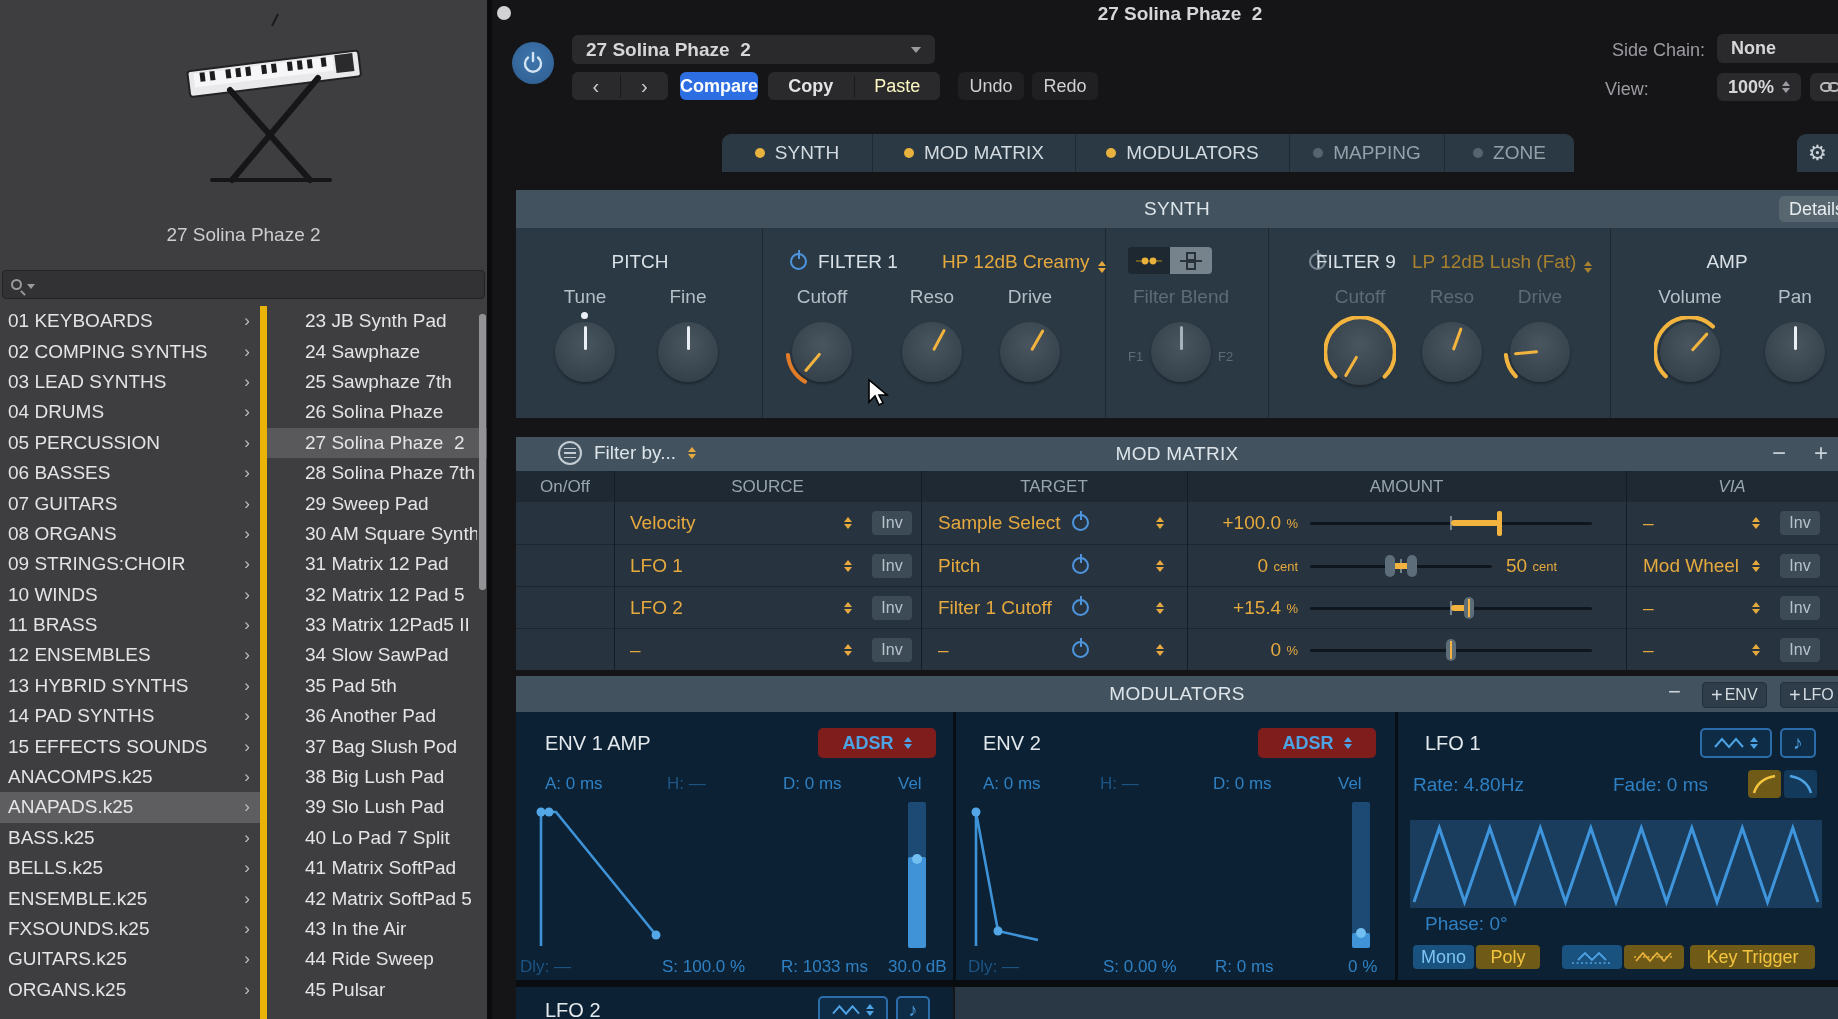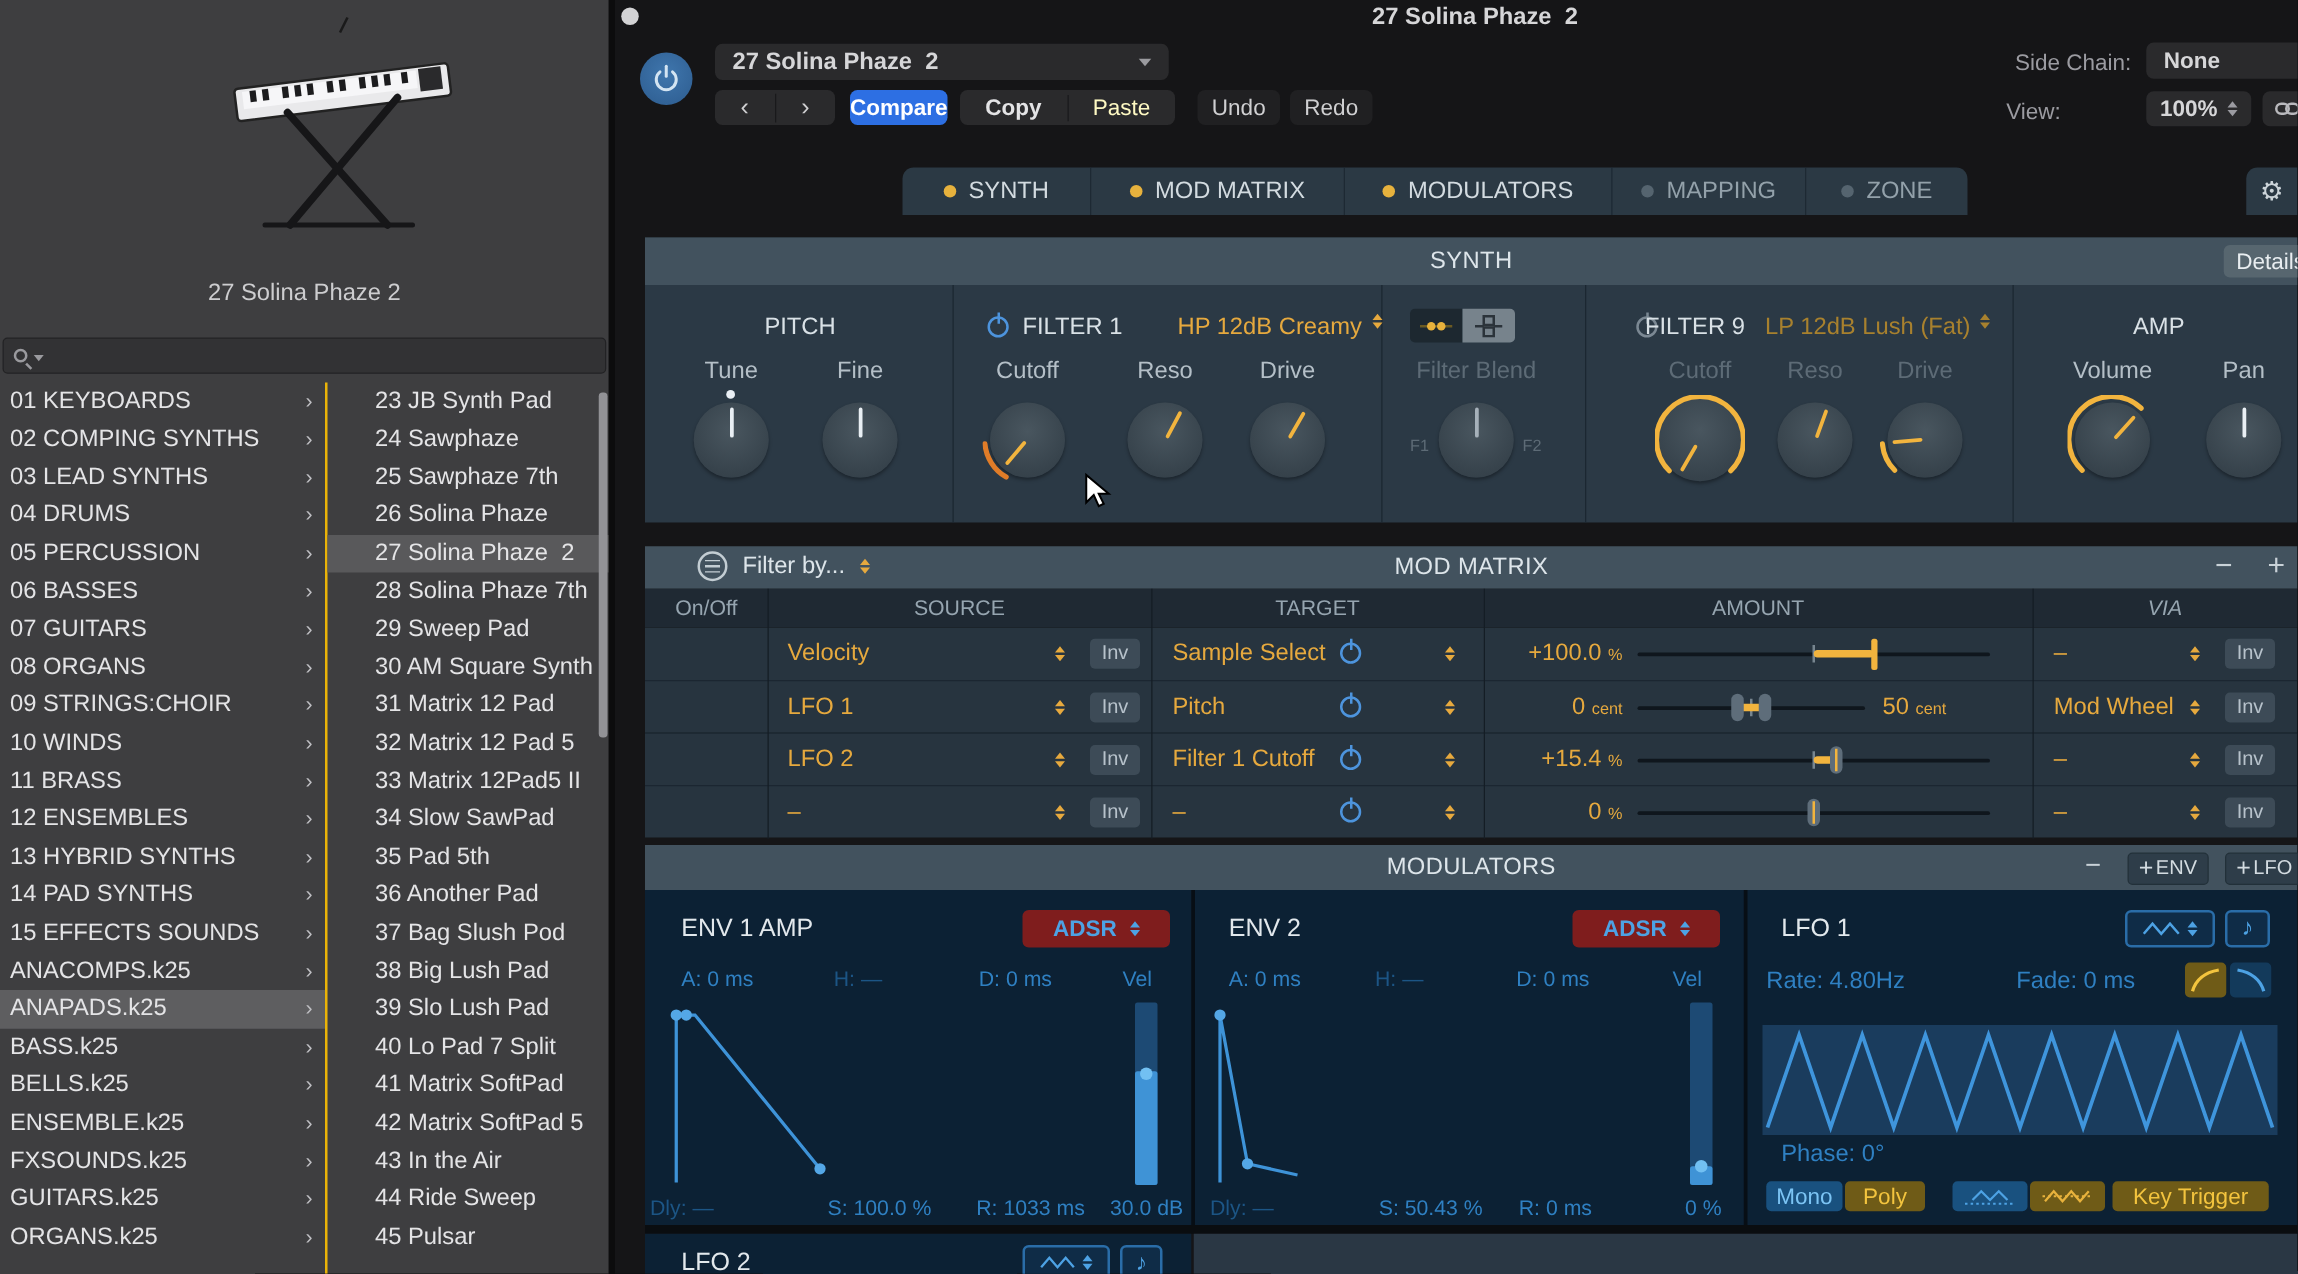--- a/index.html
+++ b/index.html
@@ -14,21 +14,21 @@
   #search-box { left:2px; top:270px; width:483px; height:29px; background:#323234; border:1px solid #222224;
                 border-radius:4px; display:flex; align-items:center; padding:0 8px; }
   #search-box input { flex:1; background:transparent; border:none; outline:none; color:#c8c8ca; font-size:18px; }
   #search-box input::placeholder { color:#8b8b90; }
   .mag { width:11px; height:11px; border:2px solid #9a9a9e; border-radius:50%; position:relative; margin-right:2px; }
   .mag::after { content:''; position:absolute; width:2px; height:6px; background:#9a9a9e; left:9px; top:9px; transform:rotate(-45deg); }
   .mini-dn { width:0; height:0; border-left:4px solid transparent; border-right:4px solid transparent;
              border-top:5px solid #9a9a9e; margin:4px 8px 0 3px; }
   #lists { left:0; top:306px; width:507px; height:713px; display:flex; }
   #cat-col { width:260px; }
-  #preset-col { width:227px; border-left:2px solid #eab308; }
+  #preset-col { width:227px; border-left:7px solid #eab308; }
   .srow { height:30.4px; display:flex; align-items:center; font-size:19px; color:#e4e4e6; padding:0 10px 0 8px; }
   .srow .lbl { flex:1; white-space:pre; overflow:hidden; }
   .srow .chev { color:#bfbfc3; font-size:17px; }
   .srow.sel { background:#5e5e60; }
   #preset-col .srow { padding-left:38px; }
   #preset-col .srow.sel { background:#59595b; }
   #scroll-thumb { left:479px; top:314px; width:7px; height:276px; background:#929296; border-radius:3px; }
   #sb-gap { left:487px; top:0; width:5px; height:1019px; background:#0c0c0d; }
 
   
@@ -79,21 +79,21 @@
   .sec-hdr { background:#42525e; color:#dde5ea; font-size:19px; display:flex; align-items:center; justify-content:center; letter-spacing:.3px; }
   #synth-sec { left:516px; top:190px; width:1322px; height:228px; background:#2b3945; }
   #synth-hdr { left:516px; top:190px; width:1322px; height:38px; }
   #details-btn { left:1779px; top:196px; width:72px; height:26px; background:#57666f; border-radius:5px;
                  color:#e8edf0; font-size:18px; display:flex; align-items:center; padding-left:10px; }
   .vdiv { background:#1b2731; width:1px; }
   .sub-title { color:#d9e1e6; font-size:19px; }
   .sub-title.center { text-align:center; }
   .knob-lbl { position:absolute; width:120px; text-align:center; font-size:19px; color:#b4bfc7; }
   .knob-lbl.dim { color:#5d6b76; }
-  .ftype { color:#e6a93e; font-size:19px; display:flex; gap:8px; align-items:flex-start; }
+  .ftype { color:#e6a93e; font-size:19px; display:flex; gap:8px; align-items:flex-end; }
   .ftype.dim { color:#a8812e; }
   .pwr-ico { width:17px; height:17px; border:2px solid #4d94dd; border-radius:50%; position:relative; display:inline-block; }
   .pwr-ico::after { content:''; position:absolute; left:50%; top:-5px; width:2px; height:9px; margin-left:-1px; background:inherit; background:#4d94dd; }
   .pwr-ico.off { border-color:#7b8893; } .pwr-ico.off::after { background:#7b8893; }
   .knob { position:absolute; border-radius:50%;
           background:radial-gradient(circle at 50% 38%, #49565f, #37434c 70%, #313c45);
           box-shadow:0 2px 3px rgba(0,0,0,.35); }
   .knob .ptr { position:absolute; inset:0; }
   .knob .ptr::before { content:''; position:absolute; left:50%; top:4px; width:3px; height:24px; margin-left:-1.5px;
                        border-radius:2px; background:var(--c); }
@@ -772,21 +772,21 @@
 <svg class="abs" style="left:968px;top:798px" width="340" height="152" viewBox="0 0 340 152">
   <path d="M8,148 L8,14 L30,133 L70,142" fill="none" stroke="#3e93d8" stroke-width="2.6"></path>
   <circle cx="8" cy="14" r="4.5" fill="#54a7e6"></circle>
     <circle cx="30" cy="133" r="4.5" fill="#54a7e6"></circle>
 </svg>
 <div class="velbar" style="left:1352px;top:802px;height:146px">
   <div class="fill" style="height:10%"></div>
   <div class="knb" style="top:126px"></div>
 </div>
 <div class="bparam dim" style="left:968px;top:957px">Dly: —</div>
-<div class="bparam" style="left:1103px;top:957px">S: 50.43 %</div>
+<div class="bparam" style="left:1103px;top:957px">S: 0.00 %</div>
 <div class="bparam" style="left:1215px;top:957px">R: 0 ms</div>
 <div class="bparam" style="left:1348px;top:957px">0 %</div>
 
 
 <div class="mtitle" style="left:1425px;top:732px">LFO 1</div>
 <div class="blue-box" style="left:1700px;top:728px;width:72px;height:30px">
   <svg width="30" height="14" viewBox="0 0 30 14">
     <polyline points="1,11 8,3 15,11 22,3 29,11" fill="none" stroke="#4da2e4" stroke-width="2"></polyline>
   </svg>
   <span class="spin blue">

